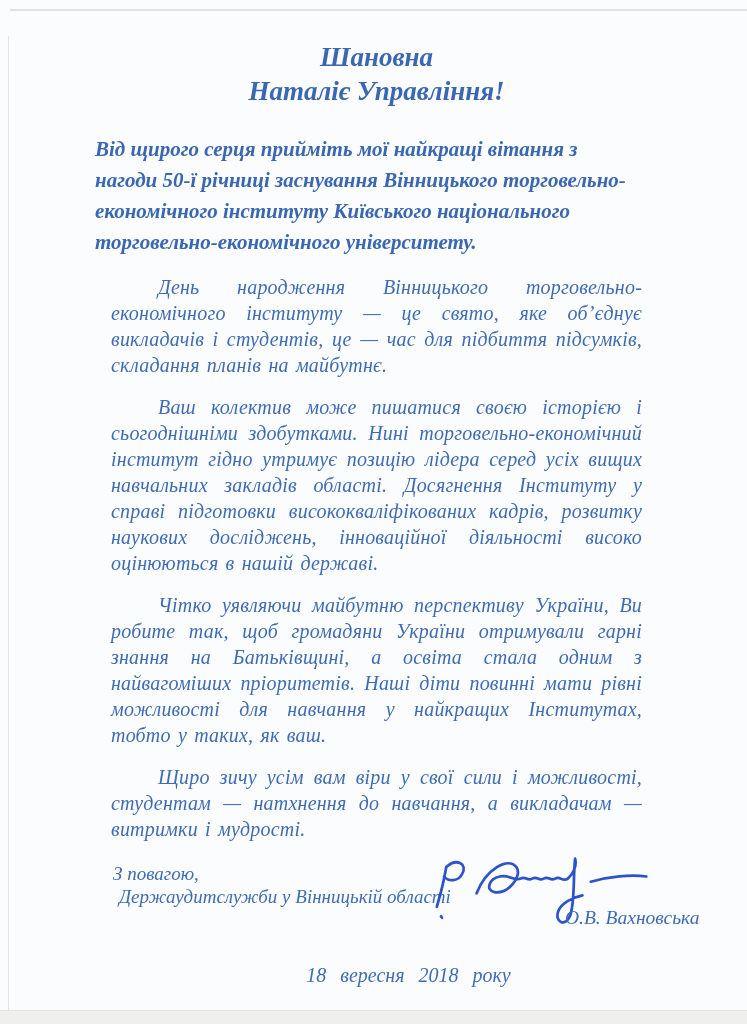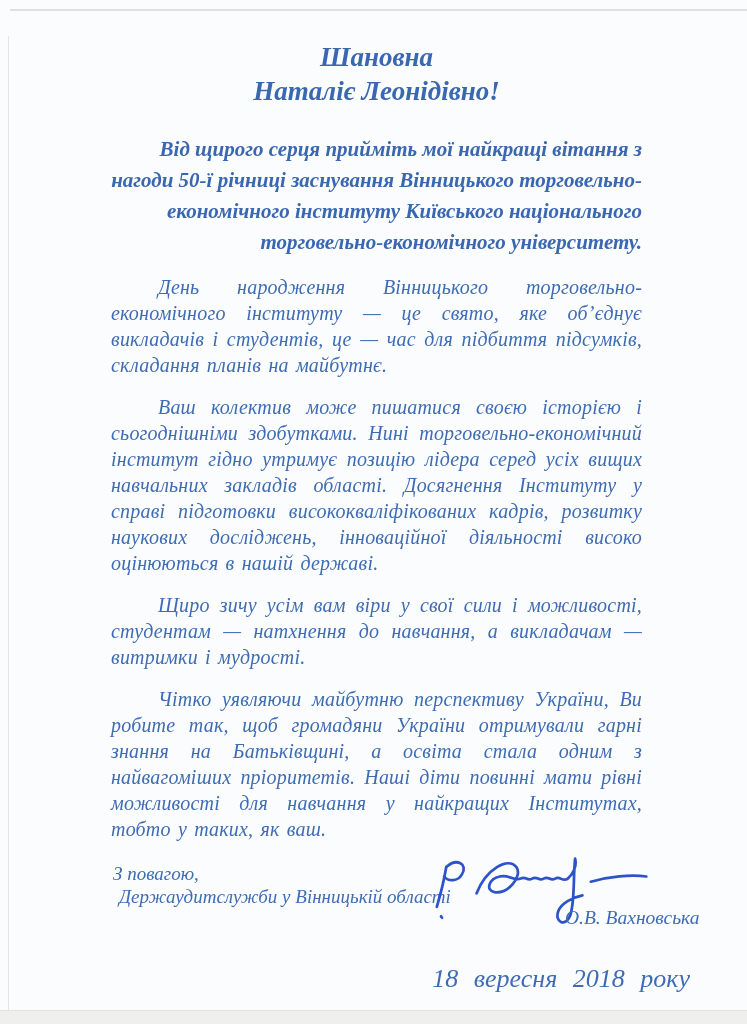--- a/index.html
+++ b/index.html
@@ -47,21 +47,21 @@
     margin: 0 0 26px 0;
     text-align: center;
     font-size: 27px;
     font-weight: bold;
     line-height: 34px;
     color: #3a67b1;
   }
   .sal-line { display: block; }
   .intro {
     margin: 0 16px 16px 0;
-    text-align: right;
+    text-align: left;
     font-size: 21px;
     font-weight: bold;
     line-height: 31px;
     color: #3a67b1;
   }
   .letter-body { margin: 0 0 20px 0; }
   .para {
     margin: 16px;
     text-align: justify;
     text-indent: 47px;
@@ -89,50 +89,50 @@
   .signer {
     position: absolute;
     left: 452px;
     top: 44px;
     white-space: nowrap;
     font-size: 19.5px;
     font-style: italic;
   }
   .date-line {
     margin: 16px 0 0 0;
-    text-align: right;
+    text-align: center;
     transform: translateX(32px);
-    font-size: 26px;
+    font-size: 20px;
     word-spacing: 9px;
     font-family: Liberation Serif, serif;
   }
 </style>
 </head>
 <body>
 
 <div class="page">
 
   <div class="scan-edge-top"></div>
   <div class="scan-edge-left"></div>
   <div class="scan-edge-bottom"></div>
 
   <div class="content">
 
     <h1 class="salutation">
       <span class="sal-line">Шановна</span>
-      <span class="sal-line">Наталіє Леонідівно!</span>
+      <span class="sal-line">Наталіє Управління!</span>
     </h1>
 
     <p class="intro">Від щирого серця прийміть мої найкращі вітання з нагоди 50-ї річниці заснування Вінницького торговельно-економічного інституту Київського національного торговельно-економічного університету.</p>
 
     <div class="letter-body">
       <p class="para">День народження Вінницького торговельно-економічного інституту — це свято, яке об’єднує викладачів і студентів, це — час для підбиття підсумків, складання планів на майбутнє.</p>
       <p class="para">Ваш колектив може пишатися своєю історією і сьогоднішніми здобутками. Нині торговельно-економічний інститут гідно утримує позицію лідера серед усіх вищих навчальних закладів області. Досягнення Інституту у справі підготовки висококваліфікованих кадрів, розвитку наукових досліджень, інноваційної діяльності високо оцінюються в нашій державі.</p>
+      <p class="para">Чітко уявляючи майбутню перспективу України, Ви робите так, щоб громадяни України отримували гарні знання на Батьківщині, а освіта стала одним з найвагоміших пріоритетів. Наші діти повинні мати рівні можливості для навчання у найкращих Інститутах, тобто у таких, як ваш.</p>
       <p class="para">Щиро зичу усім вам віри у свої сили і можливості, студентам — натхнення до навчання, а викладачам — витримки і мудрості.</p>
-      <p class="para">Чітко уявляючи майбутню перспективу України, Ви робите так, щоб громадяни України отримували гарні знання на Батьківщині, а освіта стала одним з найвагоміших пріоритетів. Наші діти повинні мати рівні можливості для навчання у найкращих Інститутах, тобто у таких, як ваш.</p>
     </div>
 
     <div class="closing">
       <p>З повагою,</p>
       <p class="title-line2">Держаудитслужби у Вінницькій області</p>
 
       <svg class="signature-svg" viewBox="0 0 240 84" aria-hidden="true">
         <g fill="none" stroke="#2d53c8" stroke-width="2.6" stroke-linecap="round" stroke-linejoin="round">
 
           <path d="M20,22 C18,34 14,50 11,60"></path>

